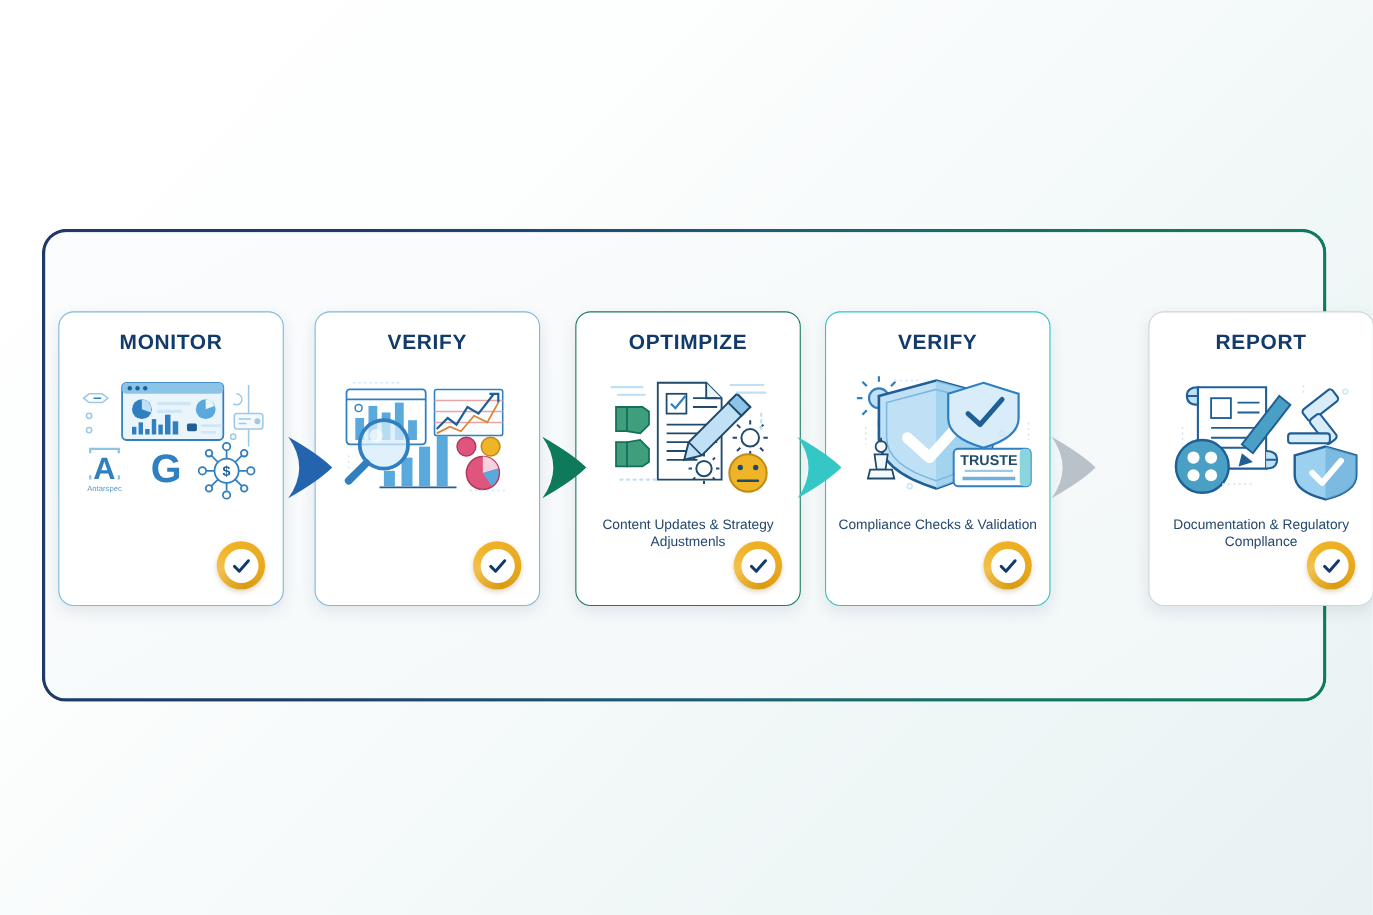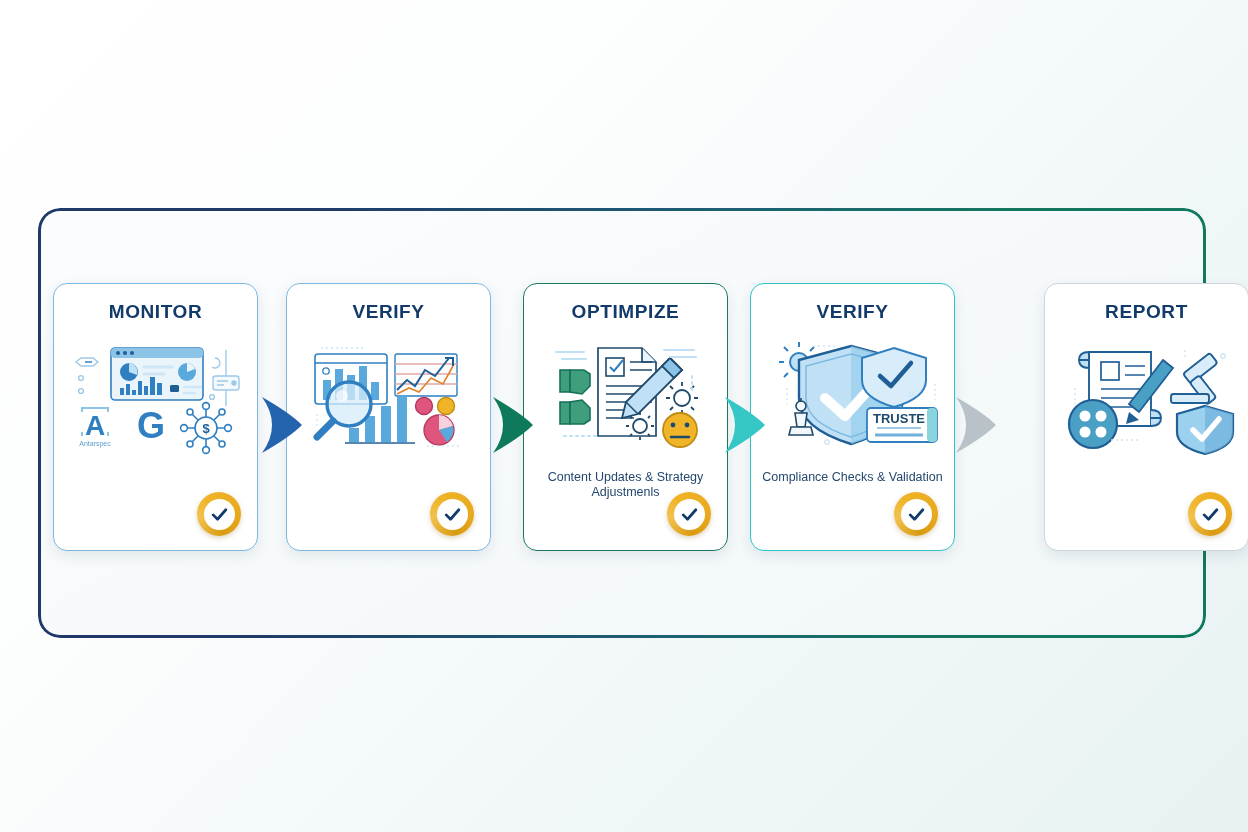--- a/index.html
+++ b/index.html
@@ -376,20 +376,21 @@
             <circle cx="56" cy="96" r="5.5" fill="#ffffff"></circle>
         </g>
         <g stroke="#cfe6f6" stroke-width="1.4">
           <line x1="30" y1="52" x2="30" y2="68" stroke-dasharray="2 3"></line>
           <line x1="140" y1="14" x2="140" y2="24" stroke-dasharray="2 3"></line>
           <line x1="66" y1="104" x2="96" y2="104" stroke-dasharray="2 3"></line>
           <circle cx="178" cy="20" r="2.2" fill="none"></circle>
         </g>
       </svg>
     </div>
+    <div class="card-caption">Documentation &amp; Regulatory Compllance</div>
     <div class="badge">
       <div class="badge-inner">
         <svg width="19" height="19" viewBox="0 0 24 24">
             <path d="M4 12.5 L9.5 18 L20 6" stroke="#123a6b" stroke-width="3.4" fill="none" stroke-linecap="round" stroke-linejoin="round"></path>
           </svg>
       </div>
     </div>
   </div>
 
   <div class="arrow a1">

